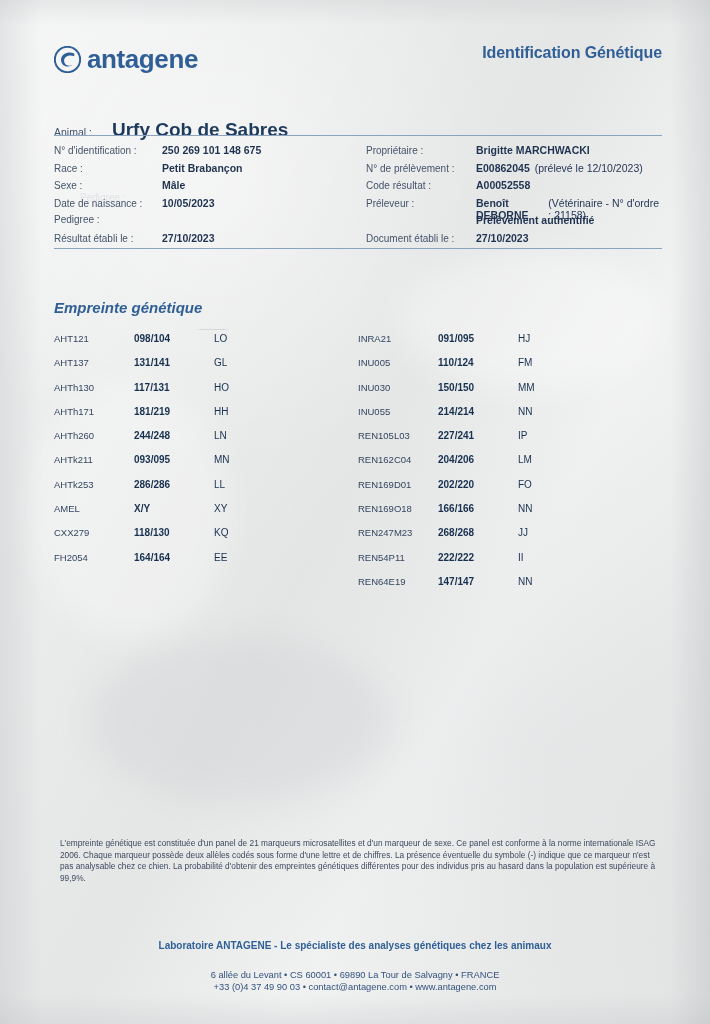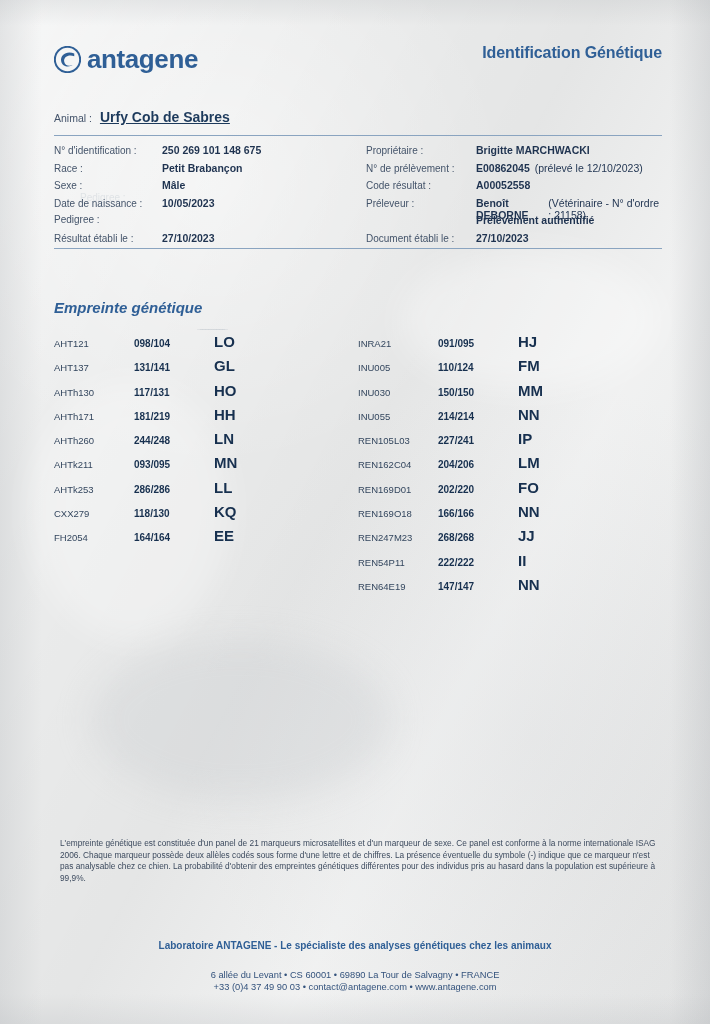--- a/index.html
+++ b/index.html
@@ -68,30 +68,30 @@
     font-size: 16px;
     font-weight: bold;
     color: #2f5f96;
     letter-spacing: -0.1px;
   }
 
   
   .animal-row {
     position: absolute;
     left: 54px;
-    top: 109px;
+    top: 119px;
     font-size: 11px;
     color: #3b4a5a;
     display: flex;
     align-items: baseline;
-    gap: 8px;
+    gap: 20px;
     text-align: center;
   }
   .animal-label { font-size: 10.5px; color: #43536a; }
-  .animal-name { font-size: 14px; font-weight: bold; color: #1d3a5c; text-decoration: underline; }
+  .animal-name { font-size: 19px; font-weight: bold; color: #1d3a5c; }
 
   .rule {
     position: absolute;
     left: 54px;
     width: 608px;
     height: 1px;
     background: #8aa4c0;
   }
   .rule.top { top: 135px; }
   .rule.bottom { top: 248px; }
@@ -170,22 +170,22 @@
     color: #33465e;
   }
   .m-alleles {
     width: 80px;
     flex: 0 0 80px;
     font-weight: bold;
     font-size: 10px;
     color: #17304f;
   }
   .m-code {
-    font-weight: bold;
-    font-size: 15px;
+    font-weight: normal;
+    font-size: 10px;
     color: #17304f;
   }
 
   
   .footnote {
     position: absolute;
     left: 60px;
     top: 838px;
     width: 596px;
     font-size: 8.3px;
@@ -346,20 +346,25 @@
             <span class="m-name">AHTk211</span>
             <span class="m-alleles">093/095</span>
             <span class="m-code">MN</span>
           </div>
         <div class="marker-row">
             <span class="m-name">AHTk253</span>
             <span class="m-alleles">286/286</span>
             <span class="m-code">LL</span>
           </div>
         <div class="marker-row">
+            <span class="m-name">AMEL</span>
+            <span class="m-alleles">X/Y</span>
+            <span class="m-code">XY</span>
+          </div>
+        <div class="marker-row">
             <span class="m-name">CXX279</span>
             <span class="m-alleles">118/130</span>
             <span class="m-code">KQ</span>
           </div>
         <div class="marker-row">
             <span class="m-name">FH2054</span>
             <span class="m-alleles">164/164</span>
             <span class="m-code">EE</span>
           </div>
       </div>

